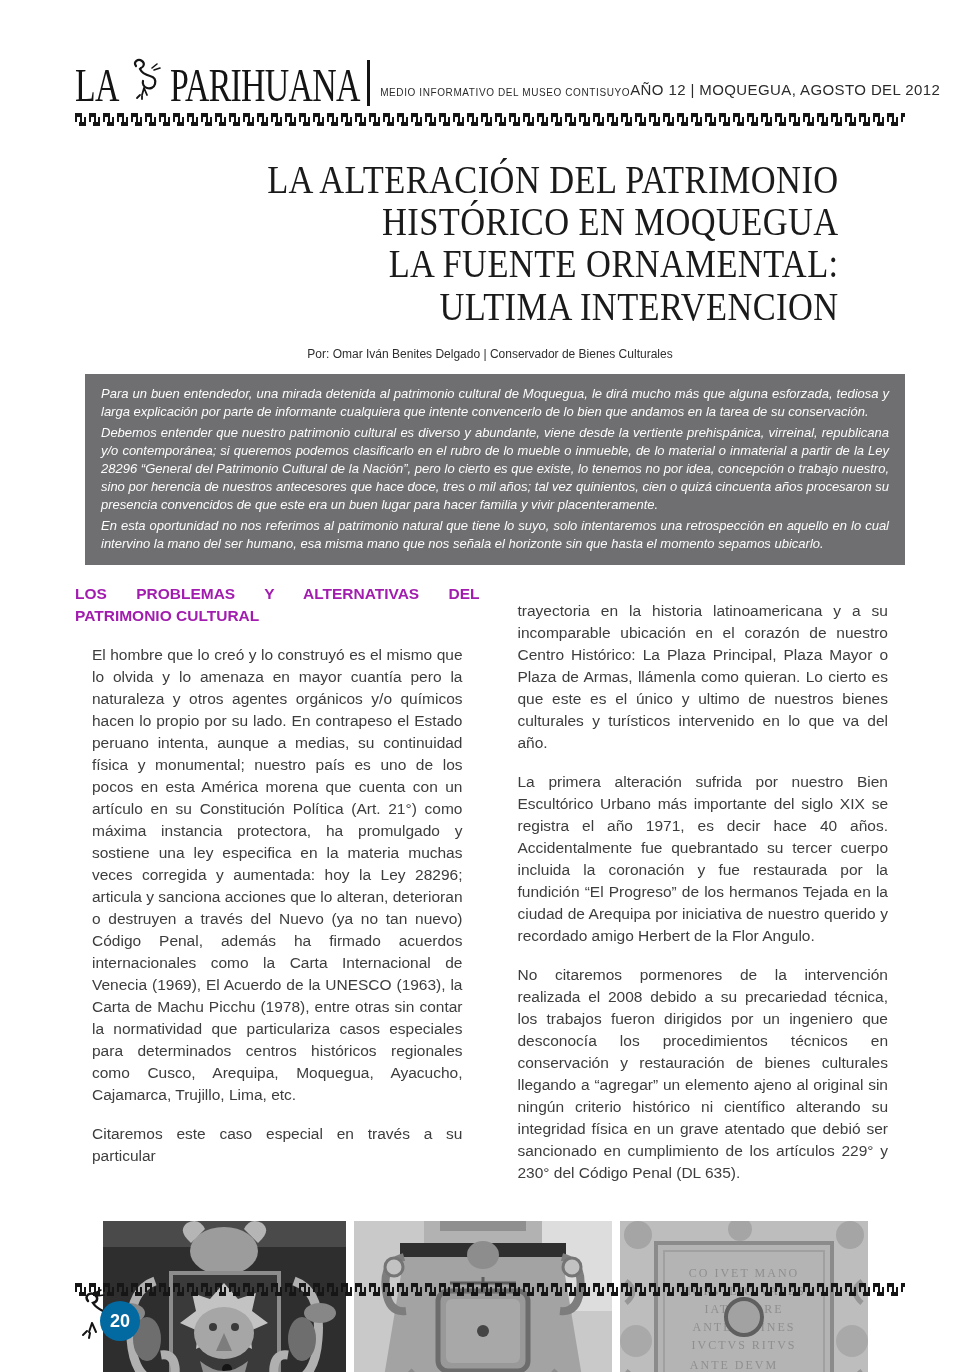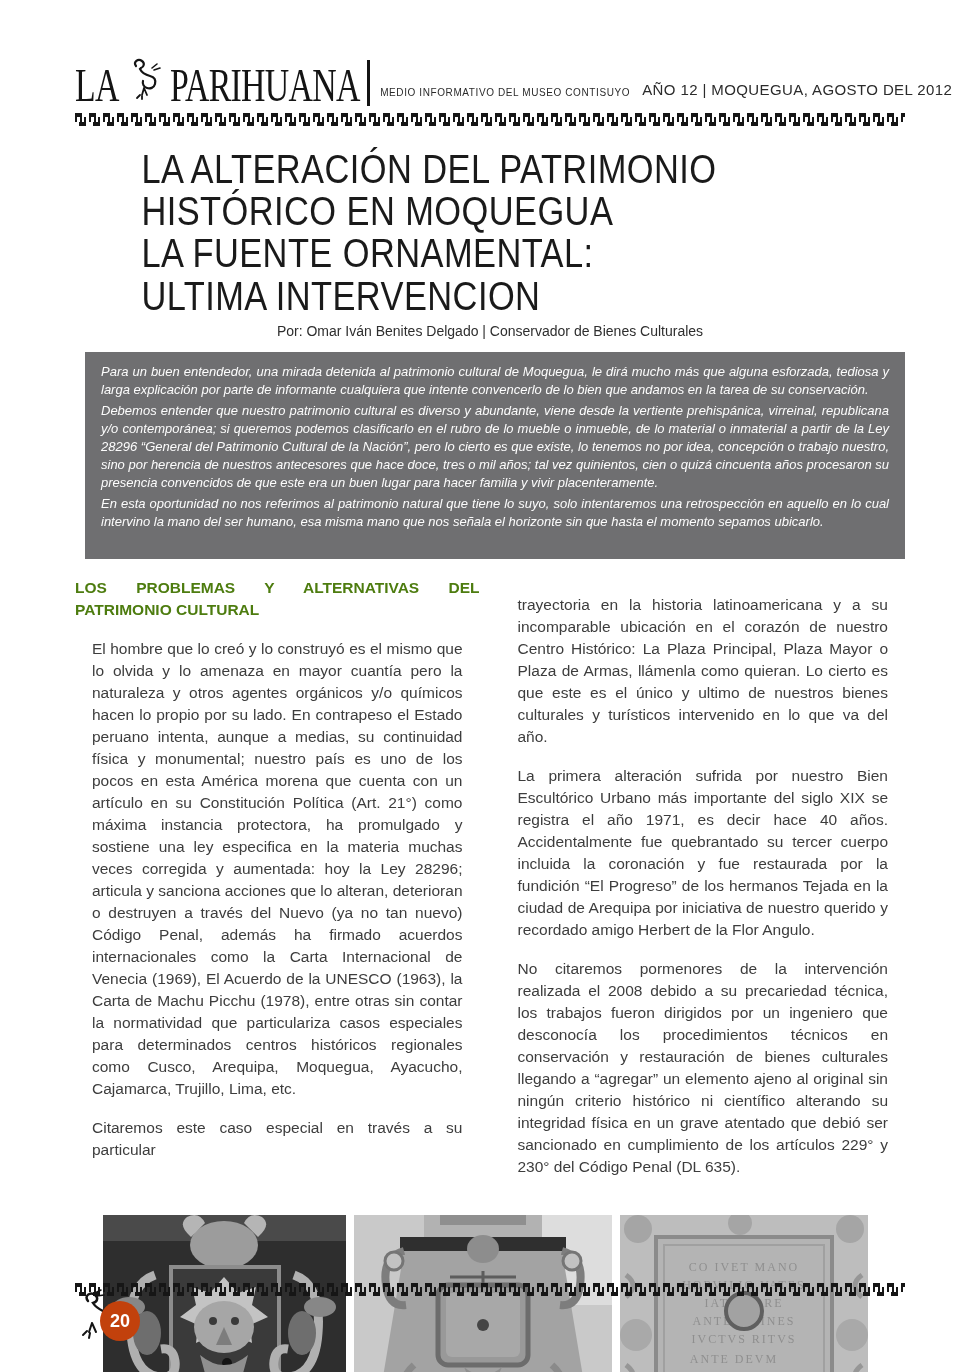--- a/index.html
+++ b/index.html
@@ -8,21 +8,20 @@
     position:relative; width:980px; height:1372px; margin:0 auto;
     background:#ffffff; overflow:hidden;
     font-family:"Liberation Sans", sans-serif; color:#3d3d3d;
   }
   .content{ padding:0 75px; }
 
   
   .header-row{
     display:flex; align-items:flex-end; 
     padding-top:56px;
-    gap:12px;
   }
   .masthead{ display:flex; align-items:flex-end; }
   .masthead-text{
     font-family:"Liberation Serif", serif; font-size:47px; font-weight:400;
     color:#141414; line-height:0.9; letter-spacing:-1px;
     display:inline-block; transform:scaleX(0.72); transform-origin:left bottom;
     white-space:nowrap;
   }
   .masthead-bird{ margin:0 2px 2px -8px; }
   .masthead-divider{ width:3px; height:46px; background:#141414; margin:0 10px 0 -66px; }
@@ -41,42 +40,42 @@
     background-image:
       repeating-linear-gradient(90deg,#161616 0 7px,transparent 7px 14px),
       repeating-linear-gradient(90deg,transparent 0 4px,#161616 4px 11px,transparent 11px 14px),
       repeating-linear-gradient(90deg,#161616 0 2px,transparent 2px 5px,#161616 5px 7px,transparent 7px 9px,#161616 9px 11px,transparent 11px 14px);
     background-size:14px 4px,14px 4px,14px 5px;
     background-position:0 0,0 9px,0 4px;
     background-repeat:repeat-x;
   }
 
   
-  .title-block{ margin-top:22px; text-align:left; }
+  .title-block{ margin-top:32px; text-align:right;font-family:Liberation Serif, serif; }
   .title-line{
     font-size:41px; line-height:1.03; color:#1a1a1a; font-weight:400;
     letter-spacing:0.5px; transform:scaleX(0.84); transform-origin:center;
     white-space:nowrap;
   }
-  .byline{ margin-top:6px; text-align:center; font-size:14px; color:#2e2e2e; }
+  .byline{ margin-top:20px; text-align:center; font-size:12px; color:#2e2e2e; }
 
   
   .intro-box{
     margin:13px 0 0 10px; background:#6f6f71; color:#fdfdfd;
     padding:11px 16px 12px 16px; font-style:italic;
     font-size:13px; line-height:1.37; text-align:justify;
   }
   .intro-box p{ margin-bottom:4px; }
-  .intro-box p:last-child{ margin-bottom:16px; }
+  .intro-box p:last-child{ margin-bottom:0; }
 
   
   .columns{ display:flex; gap:21px; margin-top:18px; }
   .col{ flex:1; font-size:15.5px; line-height:1.42; text-align:justify; color:#3d3d3d; }
   .col h3{
-    font-size:15.5px; font-weight:700; color:#4d7c0f; line-height:1.42;
+    font-size:15.5px; font-weight:700; color:#a21caf; line-height:1.42;
     text-align:justify;
   }
   .col p{ margin:17px; }
 
   
   .photo-row{ display:flex; gap:8px; margin:20px 0 8px 28px; }
   .photo{ height:188px; background:#9a9a9a; flex:0 0 auto; }
   .photo svg{ display:block; width:100%; height:100%; }
   .svg-inscription{
     font-family:"Liberation Serif", serif; font-size:12px; letter-spacing:2px;
@@ -89,21 +88,21 @@
     padding:10px 14px 11px 14px; font-style:italic; font-size:14px;
     line-height:1.4; text-align:justify;
   }
 
   
   .footer-greca{ position:absolute; left:75px; right:75px; top:1283px; margin-top:0; }
   .page-badge{ position:absolute; left:78px; top:1289px; width:70px; height:60px; }
   .page-badge .bird{ position:absolute; left:0; top:0; }
   .page-circle{
     position:absolute; left:22px; top:12px; width:40px; height:40px;
-    background:#c2410c; border-radius:50%;
+    background:#0369a1; border-radius:50%;
     display:flex; align-items:center; justify-content:center;
     color:#ffffff; font-size:18px; font-weight:700;
   }
 </style>
 </head>
 <body>
 
 <div class="page">
 
   <div class="content">

